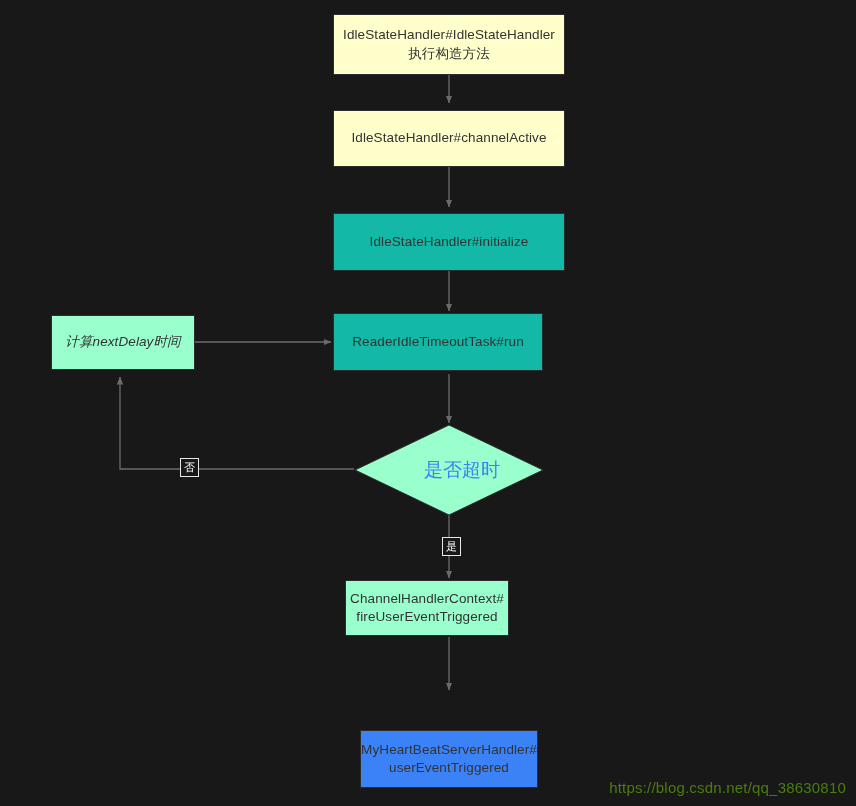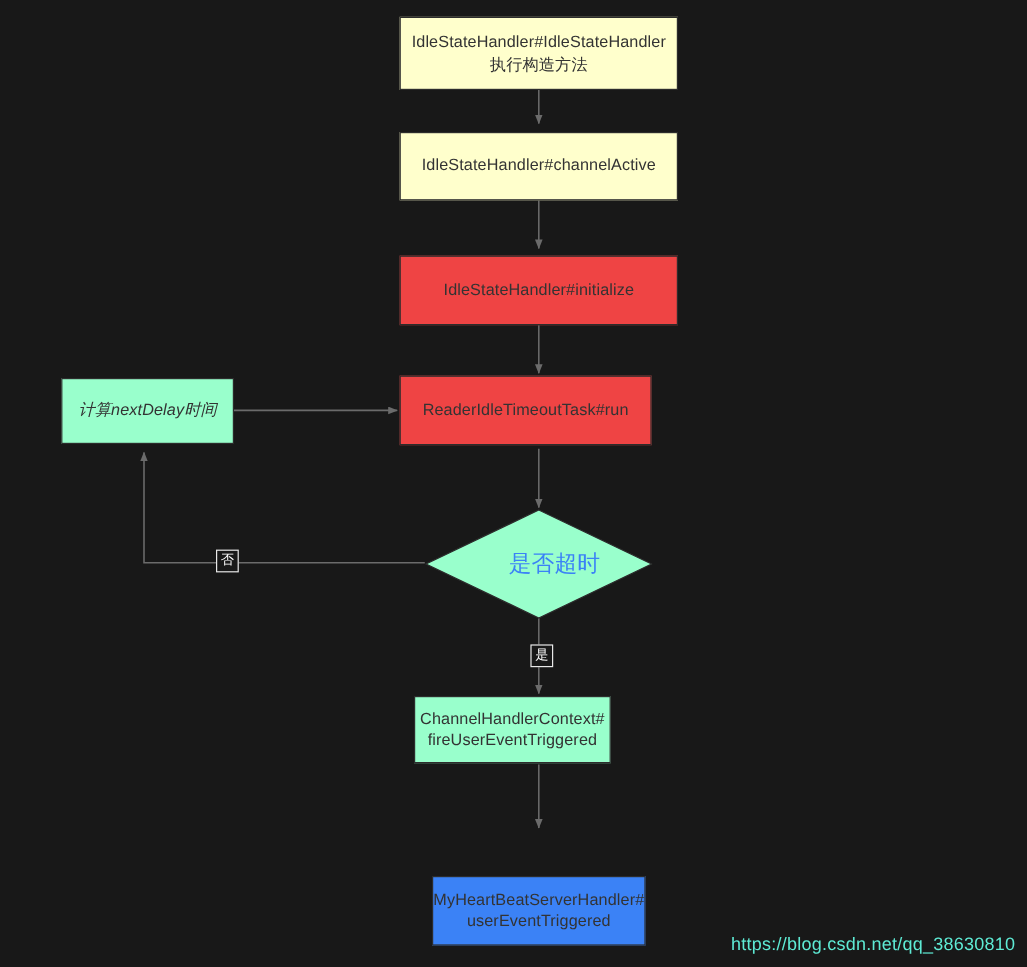--- a/index.html
+++ b/index.html
@@ -37,21 +37,21 @@
     padding: 4px 8px;
     white-space: pre-line;
     z-index: 3;
   }
 
   .node.box {
     border: 1px solid #2c2c2c;
   }
 
   .node.yellow { background: #ffffcc; }
-  .node.lime   { background: #ef4444; }
+  .node.lime   { background: #14b8a6; }
   .node.mint   { background: #99ffcc; }
   .node.red    { background: #3b82f6; margin-top: 38px; }
 
   
   .diamond-wrap {
     position: absolute;
     z-index: 3;
   }
   .diamond-wrap svg {
     display: block;
@@ -80,21 +80,21 @@
     line-height: 1;
     padding: 3px 3px;
     z-index: 5;
     text-align: center;
   }
 
   .watermark {
     position: absolute;
     right: 10px;
     bottom: 10px;
-    color: #5eead4;
+    color: #4d7c0f;
     font-size: 15px;
     letter-spacing: 0.2px;
     z-index: 6;
   }
 </style>
 </head>
 <body>
 
 <svg id="canvas" viewBox="0 0 856 806" xmlns="http://www.w3.org/2000/svg">
   <defs>

